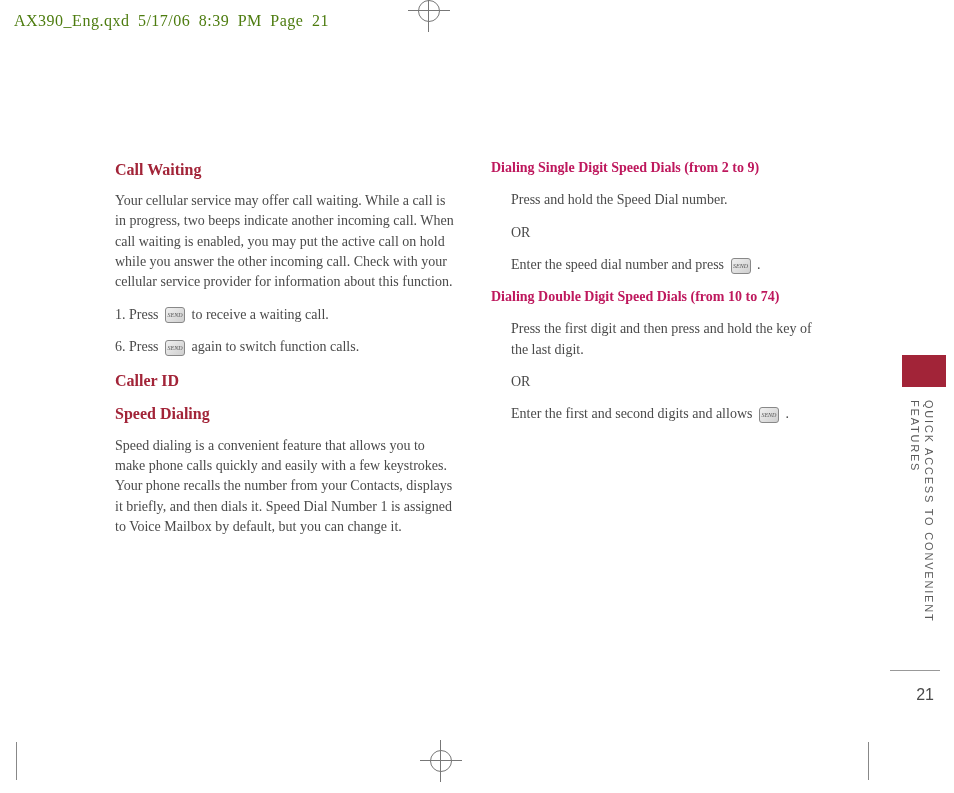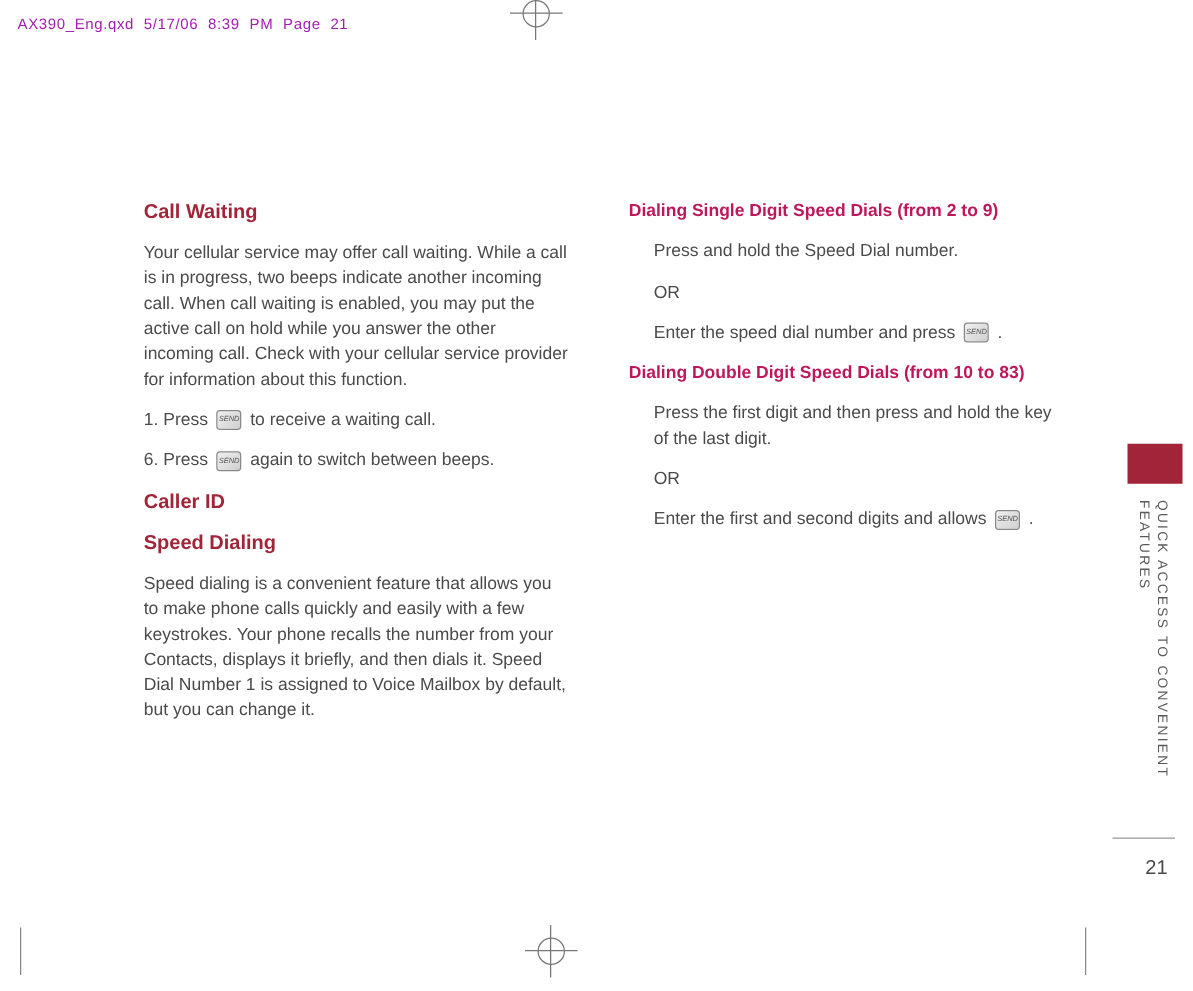--- a/index.html
+++ b/index.html
@@ -7,24 +7,24 @@
   width:954px;height:793px;
   background:#fff;
   font-family:"Optima","Segoe UI","Trebuchet MS","Lucida Grande",sans-serif;
   color:#3f3f3f;
   position:relative;
   overflow:hidden;
 }
 .header-line{
   position:absolute;
   left:14px;top:12px;
-  font-size:12px;
+  font-size:16px;
   letter-spacing:0.5px;
-  font-family:Liberation Sans, sans-serif;
-  color:#a21caf;
+  font-family:Liberation Serif, serif;
+  color:#4d7c0f;
   word-spacing:4px;
 }
 .reg-top, .reg-bottom{
   position:absolute;
   color:#000;
   display:flex;
   align-items:center;
   justify-content:center;
 }
 .reg-top{left:418px;top:0px;}
@@ -37,21 +37,22 @@
   font-size:10px;color:#777;
   position:relative;
 }
 .reg-cross-h{position:absolute;width:42px;height:1px;background:#777;left:-11px;top:9px;}
 .reg-cross-v{position:absolute;height:42px;width:1px;background:#777;top:-11px;left:9px;}
 .page{
   position:absolute;
   left:115px;top:158px;
   width:760px;
   display:flex;
-  gap:48px;
+  gap:36px;
+  font-family:Liberation Serif, serif;
 }
 .col{
   width:340px;
   font-size:14px;
   line-height:1.45;
   color:#4a4a4a;
 }
 h3.red{
   color:#a22438;
   font-weight:600;
@@ -135,42 +136,42 @@
     <h3 class="red">Call Waiting</h3>
     <p>Your cellular service may offer call waiting. While a call is in progress, two beeps indicate another incoming call. When call waiting is enabled, you may put the active call on hold while you answer the other incoming call. Check with your cellular service provider for information about this function.</p>
     <p>
       <span>1. Press </span>
       <span class="send-icon">SEND</span>
       <span> to receive a waiting call.</span>
     </p>
     <p>
       <span>6. Press </span>
       <span class="send-icon">SEND</span>
-      <span> again to switch between beeps.</span>
+      <span> again to switch function calls.</span>
     </p>
 
     <h3 class="red">Caller ID</h3>
 
     <h3 class="red">Speed Dialing</h3>
     <p>Speed dialing is a convenient feature that allows you to make phone calls quickly and easily with a few keystrokes. Your phone recalls the number from your Contacts, displays it briefly, and then dials it. Speed Dial Number 1 is assigned to Voice Mailbox by default, but you can change it.</p>
   </div>
 
   <div class="col">
     <h3 class="black">Dialing Single Digit Speed Dials (from 2 to 9)</h3>
     <div class="indent">
       <p>Press and hold the Speed Dial number.</p>
       <p>OR</p>
       <p>
         <span>Enter the speed dial number and press </span>
         <span class="send-icon">SEND</span>
         <span>.</span>
       </p>
     </div>
 
-    <h3 class="black">Dialing Double Digit Speed Dials (from 10 to 83)</h3>
+    <h3 class="black">Dialing Double Digit Speed Dials (from 10 to 74)</h3>
     <div class="indent">
       <p>Press the first digit and then press and hold the key of the last digit.</p>
       <p>OR</p>
       <p>
         <span>Enter the first and second digits and allows </span>
         <span class="send-icon">SEND</span>
         <span>.</span>
       </p>
     </div>
   </div>

